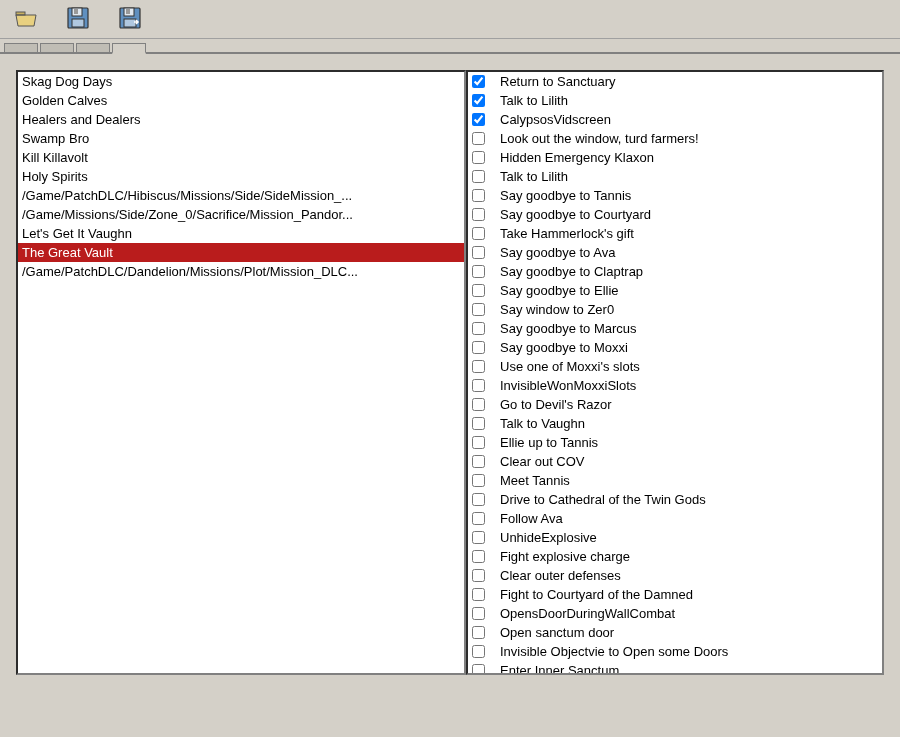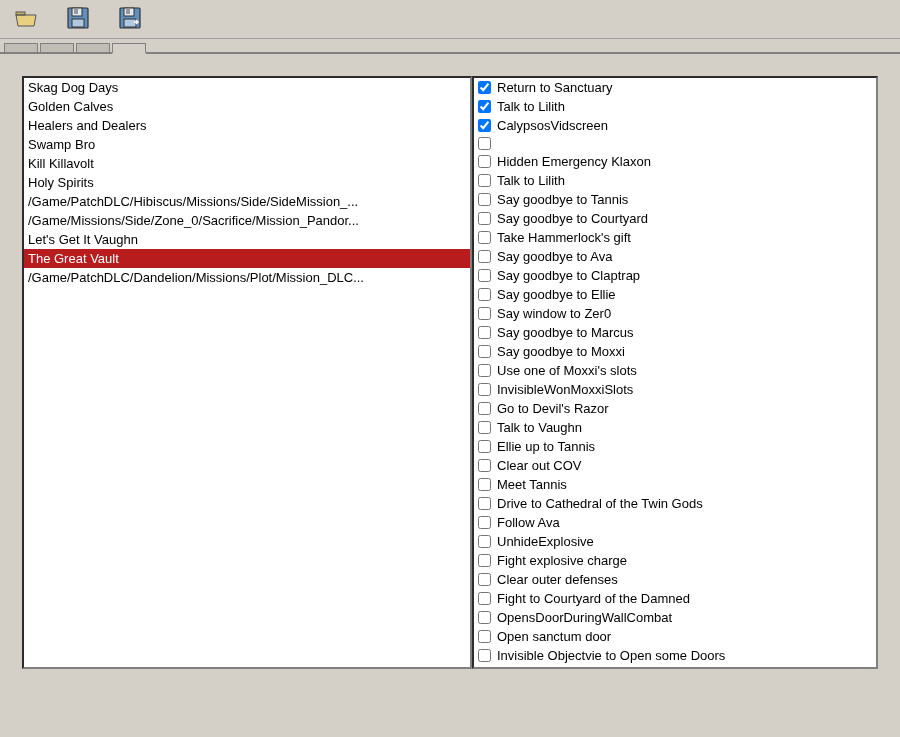--- a/index.html
+++ b/index.html
@@ -56,21 +56,21 @@
       background: #d4d0c8;
       border-bottom: 2px solid #d4d0c8;
       margin-bottom: -2px;
       font-weight: bold;
     }
 
     
     .main {
       display: flex;
       height: calc(737px - 100px);
-      padding: 22px;
+      padding: 16px;
       gap: 0;
     }
 
     
     .left-panel {
       width: 450px;
       border: 2px inset #808080;
       background: #fff;
       overflow-y: auto;
       overflow-x: auto;
@@ -90,20 +90,21 @@
       background: #fff;
       overflow-y: scroll;
       overflow-x: hidden;
     }
     .checkbox-item {
       display: flex;
       align-items: center;
       padding: 2px 4px;
       font-size: 13px;
       white-space: nowrap;
+      gap: 9px;
     }
     .checkbox-item input[type="checkbox"] {
       margin-right: 6px;
       cursor: pointer;
     }
   </style>
 </head>
 <body>
 
 <div class="toolbar">
@@ -167,20 +168,21 @@
       <div class="checkbox-item">
         <input type="checkbox" checked="" style="">
         <span>Talk to Lilith</span>
       </div>
       <div class="checkbox-item">
         <input type="checkbox" checked="" style="">
         <span>CalypsosVidscreen</span>
       </div>
       <div class="checkbox-item">
         <input type="checkbox" style="">
+        <span>Look out the window, turd farmers!</span>
       </div>
       <div class="checkbox-item">
         <input type="checkbox" style="">
         <span>Hidden Emergency Klaxon</span>
       </div>
       <div class="checkbox-item">
         <input type="checkbox" style="">
         <span>Talk to Lilith</span>
       </div>
       <div class="checkbox-item">

